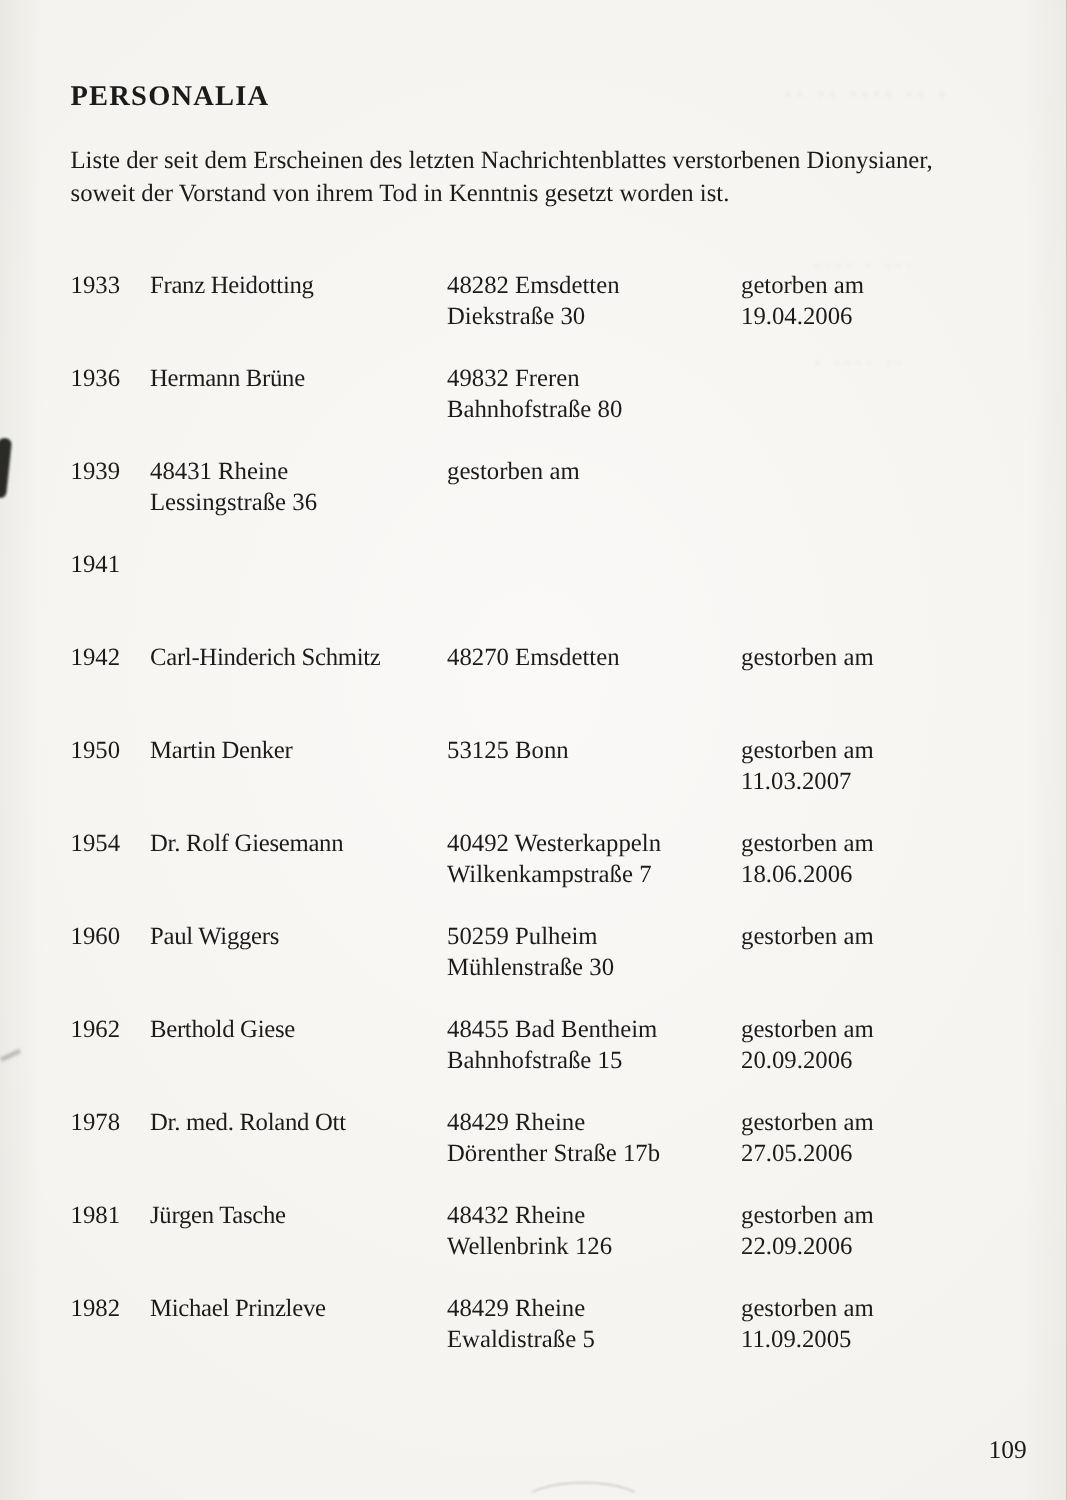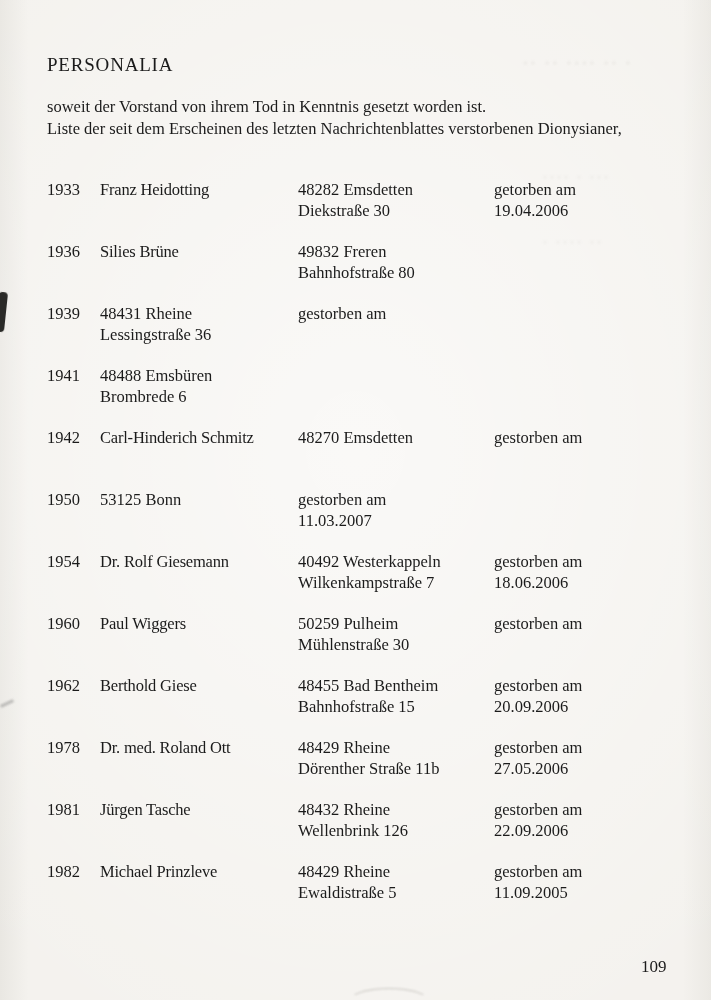--- a/index.html
+++ b/index.html
@@ -19,21 +19,21 @@
     overflow: hidden;
     font-family: "Liberation Serif", "DejaVu Serif", serif;
     color: #1b1b1b;
   }
 
   .title {
     position: absolute;
     left: 47px;
     top: 54px;
     font-size: 19px;
-    font-weight: normal;
+    font-weight: bold;
     letter-spacing: 0.8px;
   }
 
   .intro {
     position: absolute;
     left: 47px;
     top: 96px;
     width: 625px;
     font-size: 16.5px;
     line-height: 22px;
@@ -52,21 +52,21 @@
     align-content: start;
     font-size: 16.5px;
     line-height: 21px;
   }
   .cell { white-space: nowrap; }
   .cell .line { display: block; }
   .name-cell { letter-spacing: -0.2px; }
 
   .page-number {
     position: absolute;
-    left: 641px;
+    left: 659px;
     top: 957px;
     font-size: 17px;
   }
 
   
   .edge-mark {
     position: absolute;
     left: -3px;
     top: 292px;
     width: 9px;
@@ -111,41 +111,41 @@
   }
 </style>
 </head>
 <body>
 
 <div class="page">
 
   <div class="title">PERSONALIA</div>
 
   <div class="intro">
+    <span class="line" style="display:block">Liste der seit dem Erscheinen des letzten Nachrichtenblattes verstorbenen Dionysianer,</span>
     <span class="line" style="display:block">soweit der Vorstand von ihrem Tod in Kenntnis gesetzt worden ist.</span>
-    <span class="line" style="display:block">Liste der seit dem Erscheinen des letzten Nachrichtenblattes verstorbenen Dionysianer,</span>
   </div>
 
   <div class="entries">
     <div class="row">
       <div class="cell year-cell">1933</div>
       <div class="cell name-cell">Franz Heidotting</div>
       <div class="cell address-cell">
         <span class="line">48282 Emsdetten</span>
         <span class="line">Diekstraße 30</span>
       </div>
       <div class="cell death-cell">
         <span class="line">getorben am</span>
         <span class="line">19.04.2006</span>
       </div>
     </div>
 
     <div class="row">
       <div class="cell year-cell">1936</div>
-      <div class="cell name-cell">Silies Brüne</div>
+      <div class="cell name-cell">Hermann Brüne</div>
       <div class="cell address-cell">
         <span class="line">49832 Freren</span>
         <span class="line">Bahnhofstraße 80</span>
       </div>
       <div class="cell death-cell">
         <span class="line"></span>
         <span class="line"></span>
       </div>
     </div>
 
@@ -155,44 +155,41 @@
         <span class="line">48431 Rheine</span>
         <span class="line">Lessingstraße 36</span>
       </div>
       <div class="cell death-cell">
         <span class="line">gestorben am</span>
       </div>
     </div>
 
     <div class="row">
       <div class="cell year-cell">1941</div>
-      <div class="cell address-cell">
-        <span class="line">48488 Emsbüren</span>
-        <span class="line">Brombrede 6</span>
-      </div>
       <div class="cell death-cell">
         <span class="line"></span>
         <span class="line"></span>
       </div>
     </div>
 
     <div class="row">
       <div class="cell year-cell">1942</div>
       <div class="cell name-cell">Carl-Hinderich Schmitz</div>
       <div class="cell address-cell">
         <span class="line">48270 Emsdetten</span>
         <span class="line"></span>
       </div>
       <div class="cell death-cell">
         <span class="line">gestorben am</span>
       </div>
     </div>
 
     <div class="row">
       <div class="cell year-cell">1950</div>
+      <div class="cell name-cell">Martin Denker</div>
       <div class="cell address-cell">
         <span class="line">53125 Bonn</span>
       </div>
       <div class="cell death-cell">
         <span class="line">gestorben am</span>
         <span class="line">11.03.2007</span>
       </div>
     </div>
 
     <div class="row">
@@ -231,21 +228,21 @@
         <span class="line">gestorben am</span>
         <span class="line">20.09.2006</span>
       </div>
     </div>
 
     <div class="row">
       <div class="cell year-cell">1978</div>
       <div class="cell name-cell">Dr. med. Roland Ott</div>
       <div class="cell address-cell">
         <span class="line">48429 Rheine</span>
-        <span class="line">Dörenther Straße 11b</span>
+        <span class="line">Dörenther Straße 17b</span>
       </div>
       <div class="cell death-cell">
         <span class="line">gestorben am</span>
         <span class="line">27.05.2006</span>
       </div>
     </div>
 
     <div class="row">
       <div class="cell year-cell">1981</div>
       <div class="cell name-cell">Jürgen Tasche</div>

